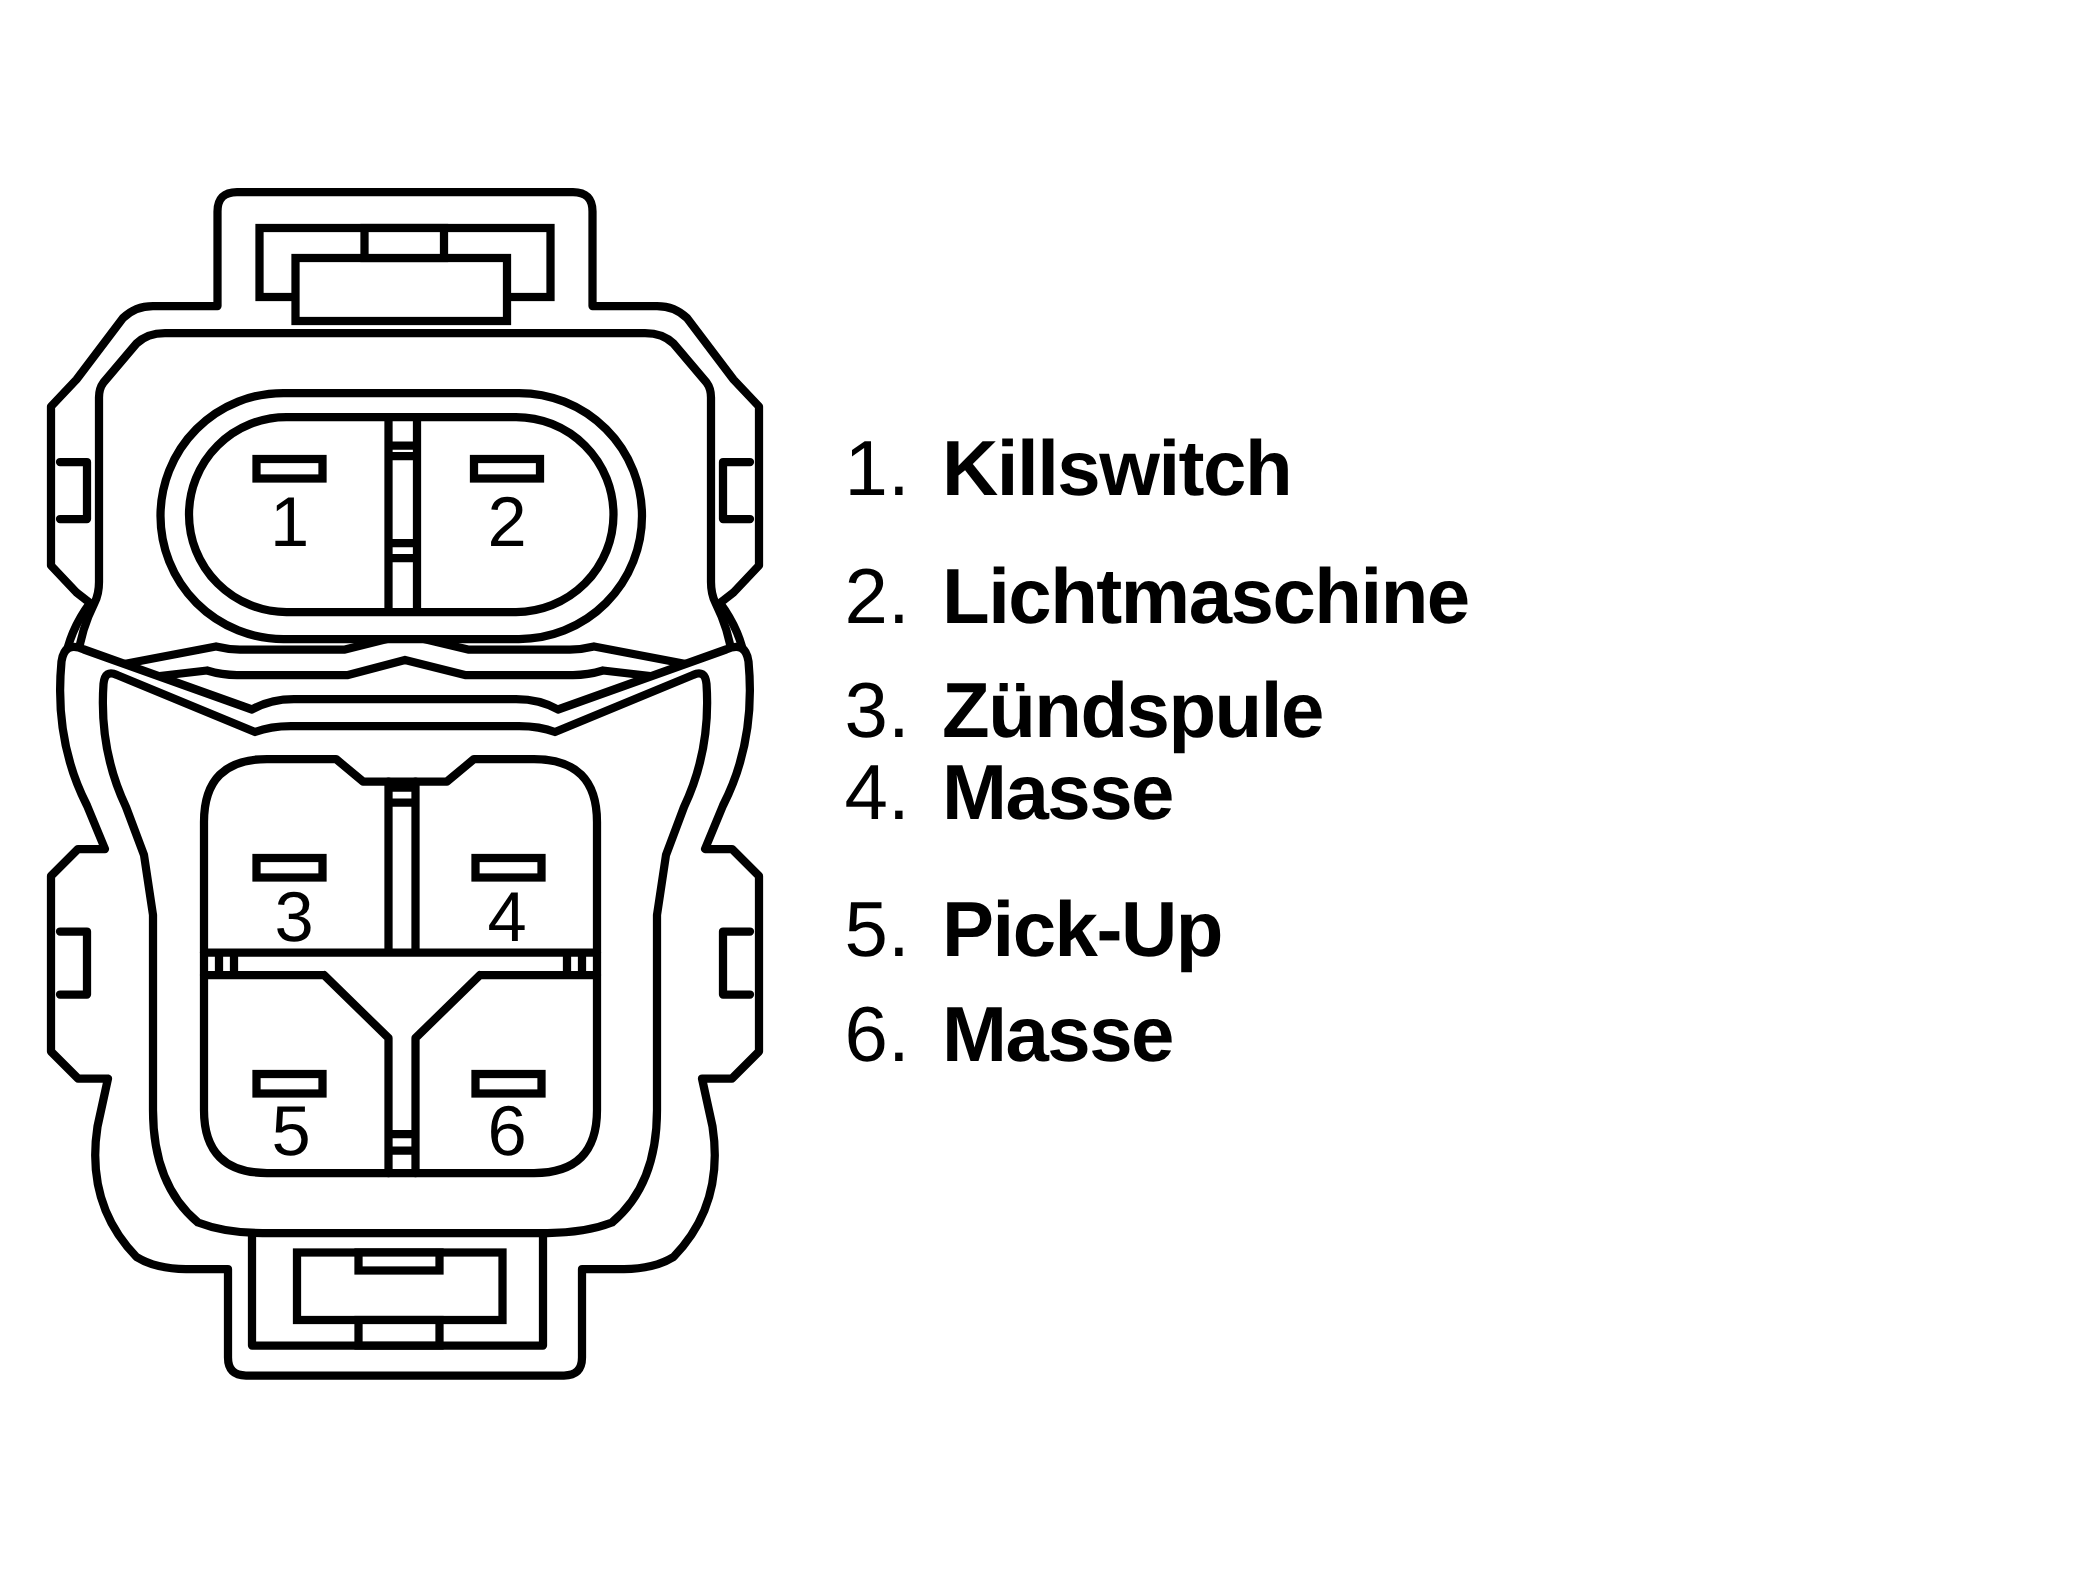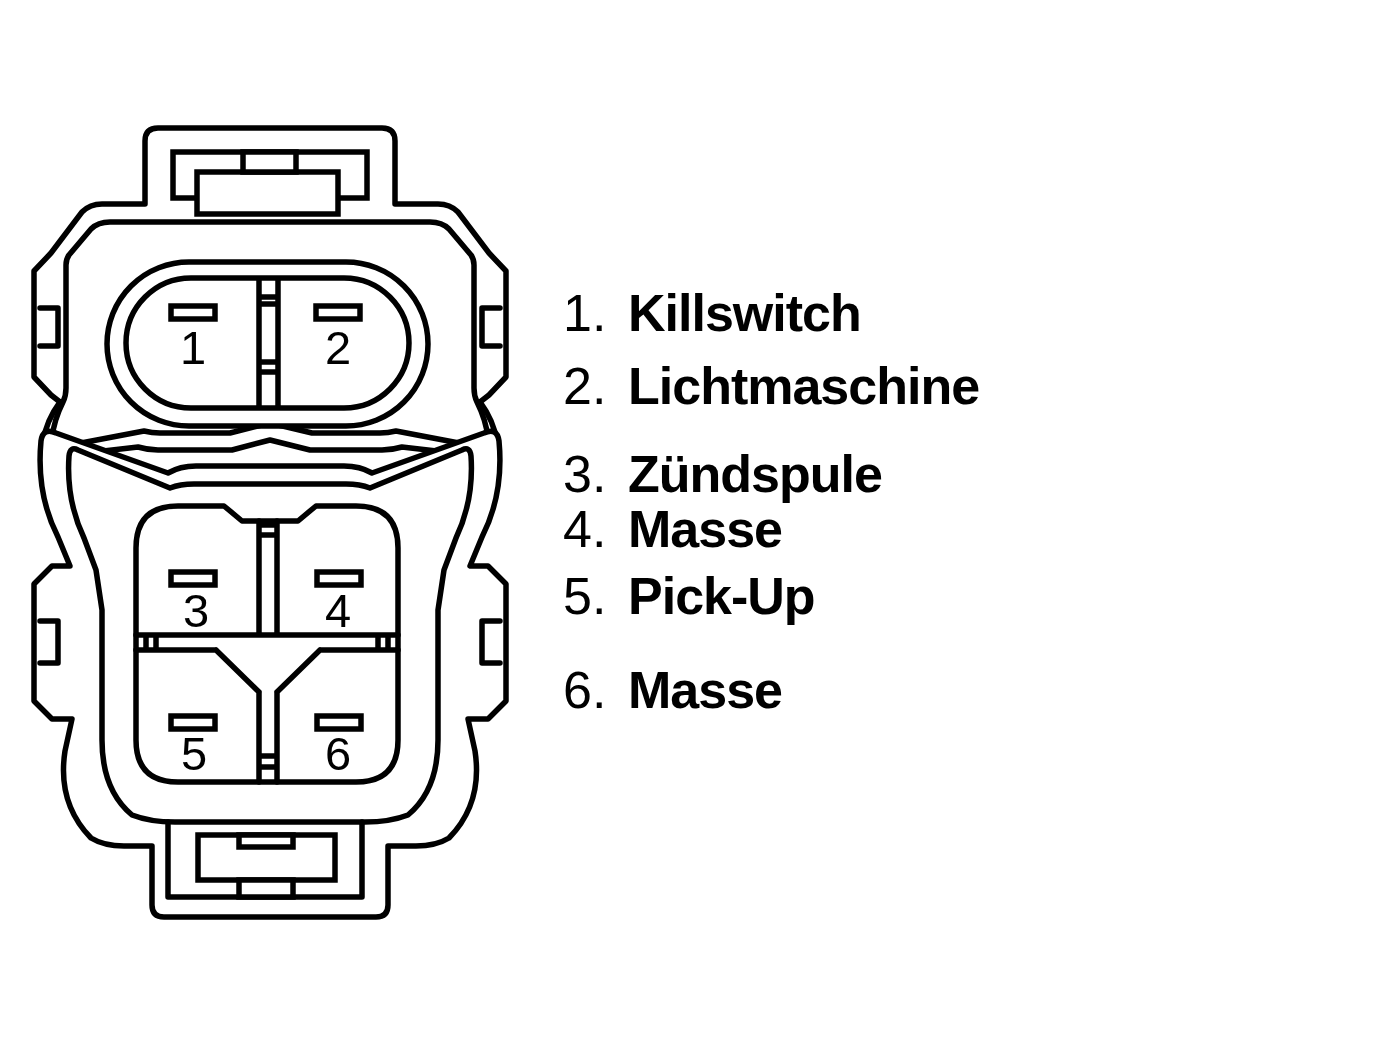--- a/index.html
+++ b/index.html
@@ -15,22 +15,22 @@
   .line{fill:none;stroke:#000000;stroke-width:5.5;stroke-linejoin:round;stroke-linecap:round;}
   .whitebox{fill:#ffffff;stroke:#000000;stroke-width:5.5;stroke-linejoin:miter;}
   .pinnum{font-family:"Liberation Sans",sans-serif;font-size:47px;font-weight:400;fill:#000000;}
   .legend{position:absolute;left:563px;top:0;width:820px;}
   .legend-item{
     position:absolute;left:0;height:76px;line-height:76px;
     font-size:52px;color:#000000;white-space:nowrap;
   }
   .legend-item .num{display:inline-block;width:65px;font-weight:400;}
   .legend-item .lbl{font-weight:700;letter-spacing:-1px;}
-  .li-0{top:275px;} .li-1{top:348px;} .li-2{top:436px;}
-  .li-3{top:491px;} .li-4{top:558px;} .li-5{top:652px;}
+  .li-0{top:275px;} .li-1{top:360px;} .li-2{top:436px;}
+  .li-3{top:491px;} .li-4{top:582px;} .li-5{top:652px;}
 </style>
 </head>
 <body>
 
 <div class="stage">
 
   <svg width="1400" height="1050" viewBox="0 0 1400 1050">
 
     <g>
 

